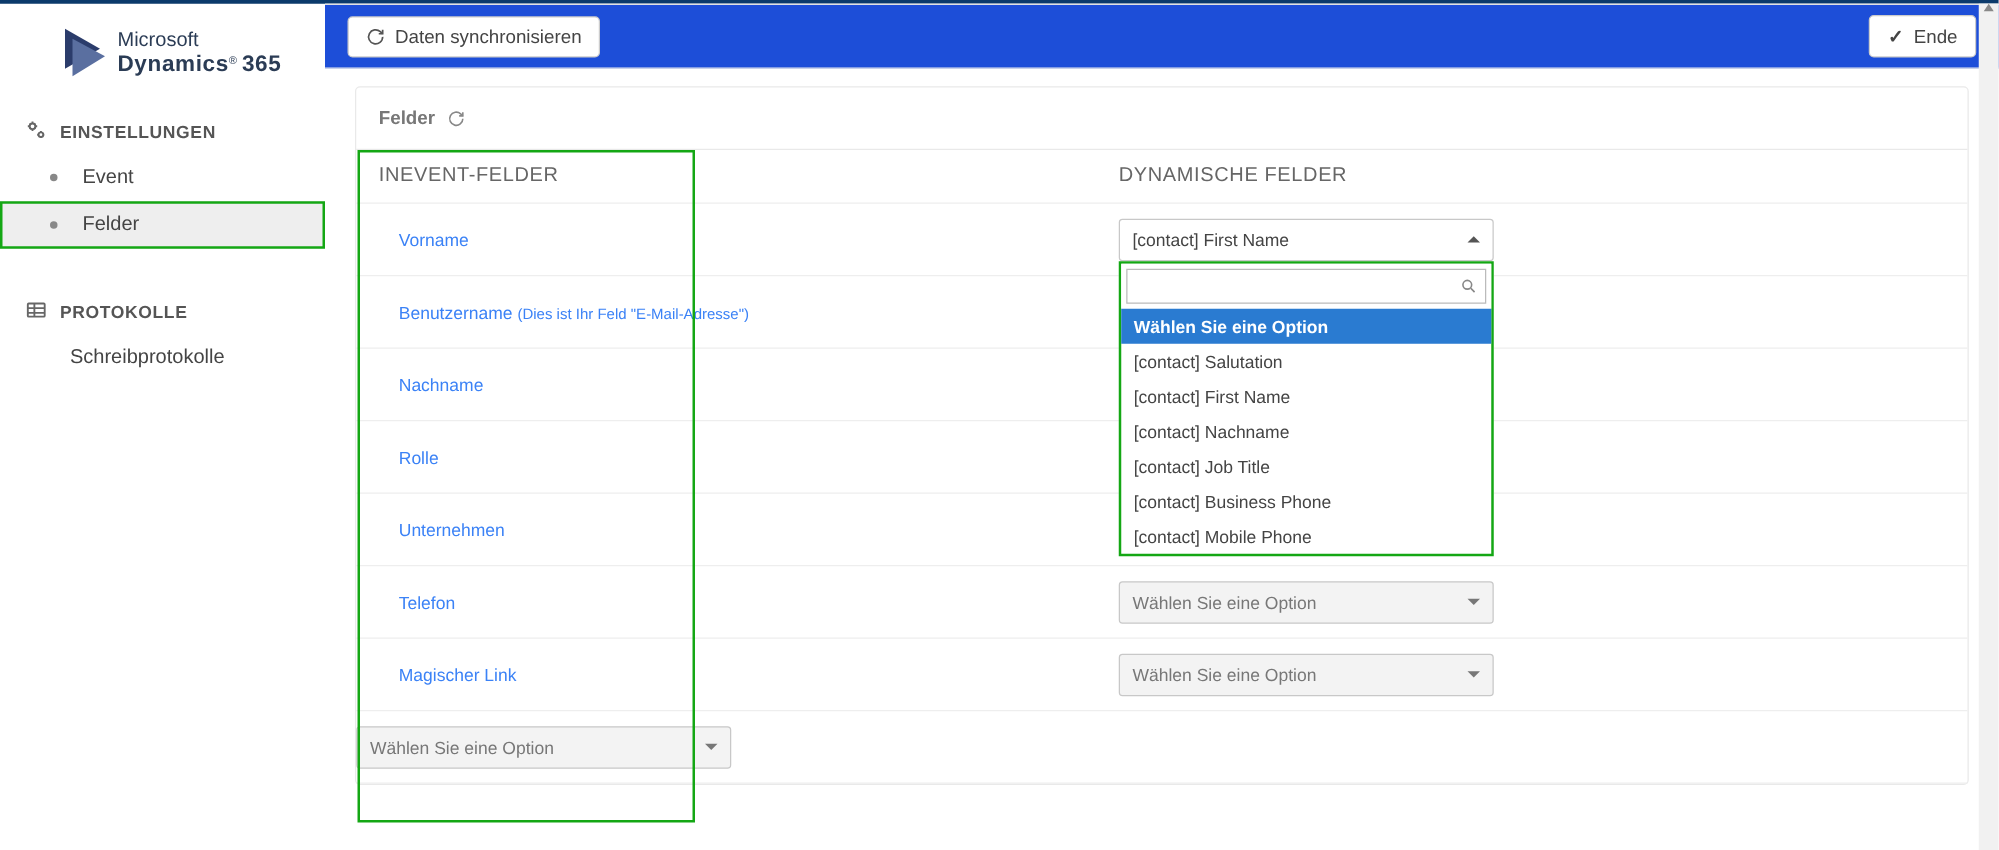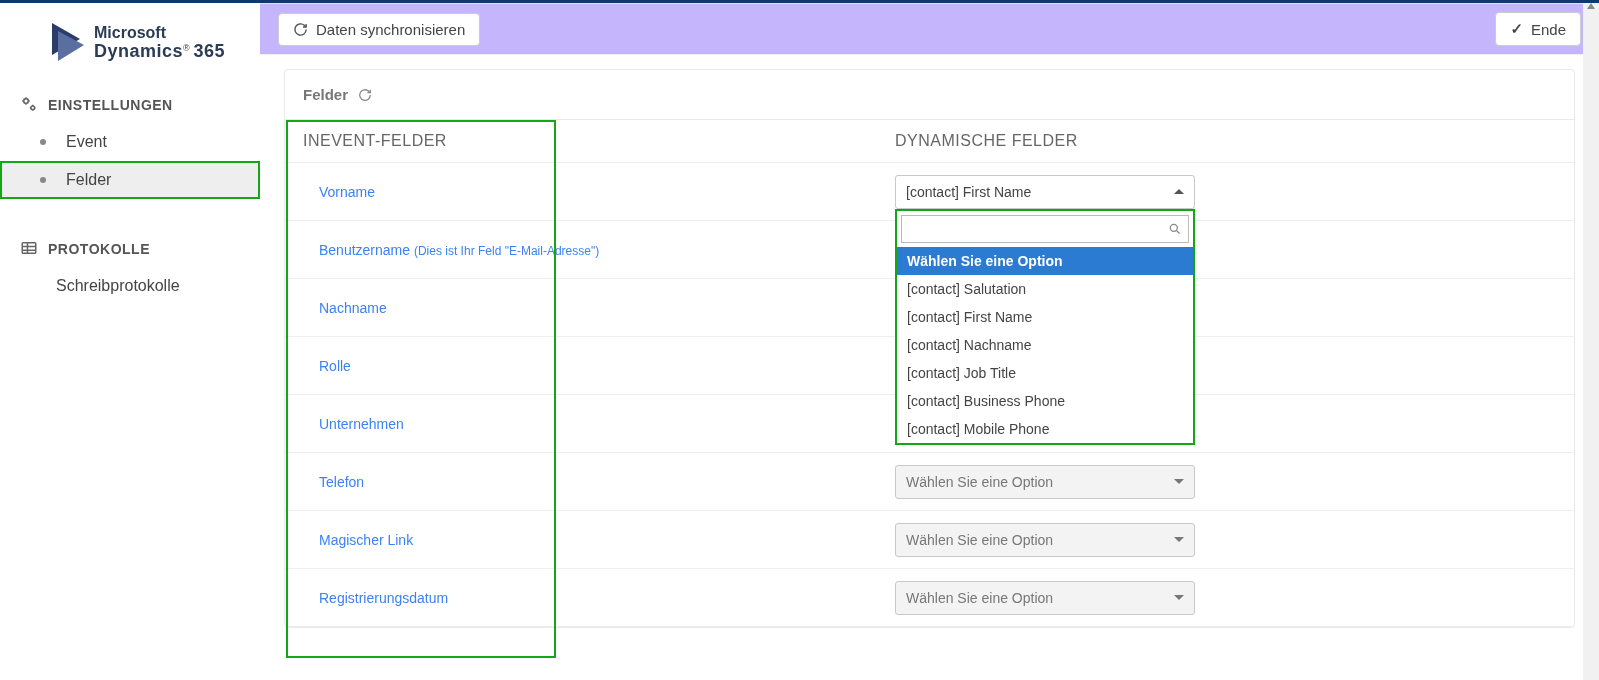--- a/index.html
+++ b/index.html
@@ -31,21 +31,21 @@
   }
   .logo {
     display: flex;
     align-items: center;
     gap: 8px;
   }
   .logo-text {
     color: #2b3c55;
     line-height: 1.1;
   }
-  .logo-text .l1 { font-size: 16px; font-weight: 700; }
+  .logo-text .l1 { font-size: 16px; font-weight: 400; }
   .logo-text .l2 { font-size: 18px; font-weight: 700; letter-spacing: 0.5px; }
   .logo-text sup { font-size: 9px; font-weight: 400; }
   .section-head {
     display: flex;
     align-items: flex-end;
     gap: 10px;
     padding: 10px 20px;
     color: #555;
     font-size: 14px;
     font-weight: 600;
@@ -74,21 +74,21 @@
     background: #fff;
     border-top: 1px solid #e1e1e1;
     position: relative;
     overflow-y: auto;
   }
   .toolbar {
     display: flex;
     align-items: center;
     padding: 8px 18px;
     border-bottom: 1px solid #eee;
-    background: #c4b5fd;
+    background: #1d4ed8;
   }
   .btn {
     display: inline-flex;
     align-items: center;
     gap: 8px;
     padding: 7px 14px;
     border: 1px solid #ccc;
     border-radius: 4px;
     background: #fff;
     color: #444;
@@ -413,23 +413,20 @@
             </div>
           <div class="col-right">
             <div class="select">
               <span>Wählen Sie eine Option</span>
               <span class="caret down"></span>
             </div>
           </div>
         </div>
 
         <div class="field-row">
-          <div class="col-left">
-              <span class="field-label">Registrierungsdatum</span>
-            </div>
           <div class="col-right">
             <div class="select">
               <span>Wählen Sie eine Option</span>
               <span class="caret down"></span>
             </div>
           </div>
         </div>
 
       </div>
     </div>

